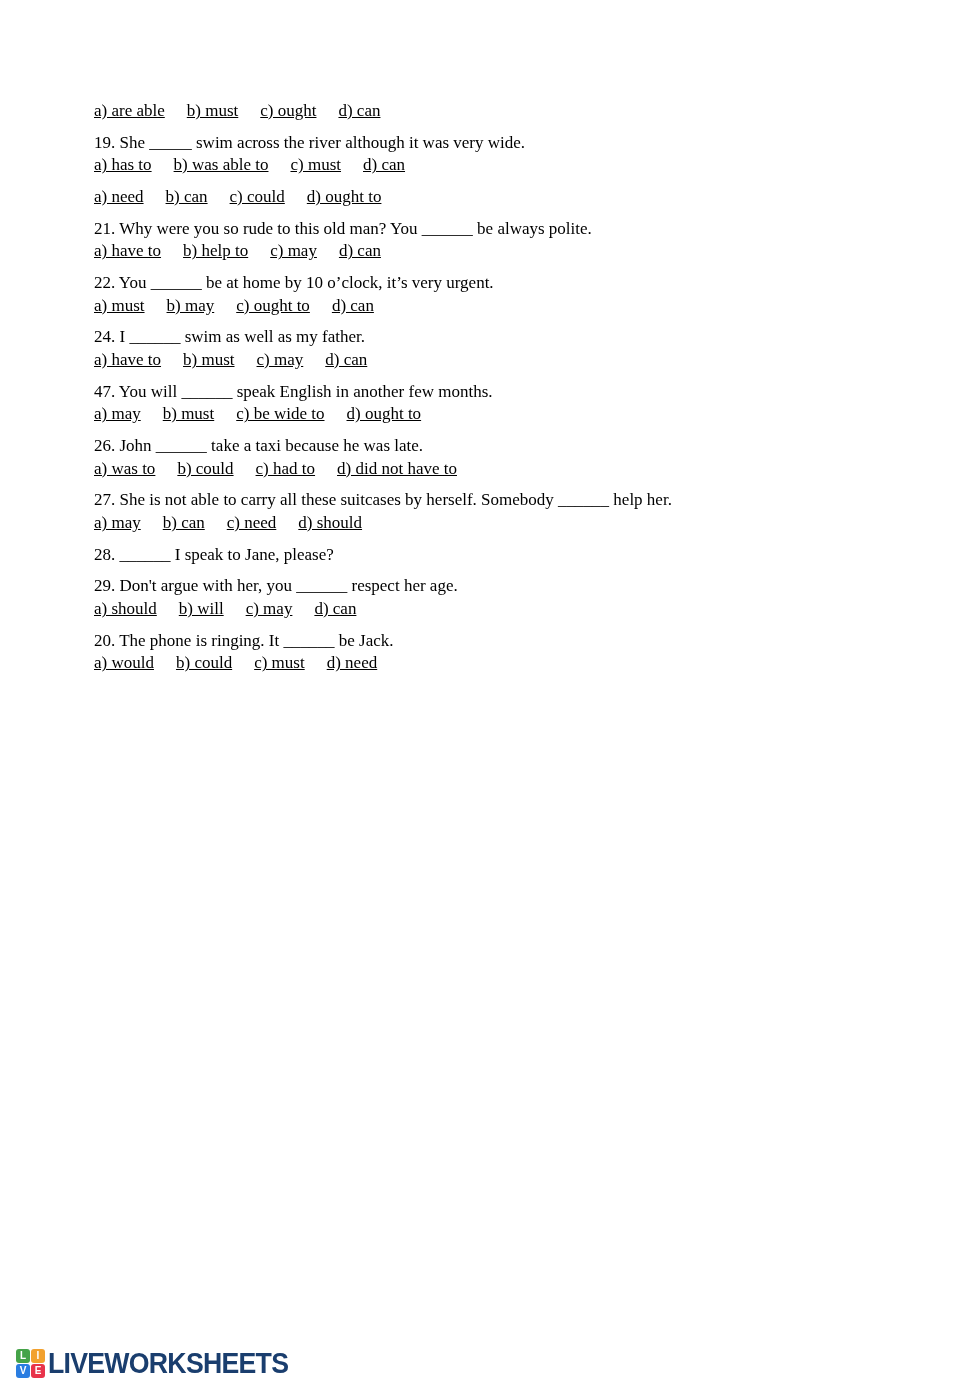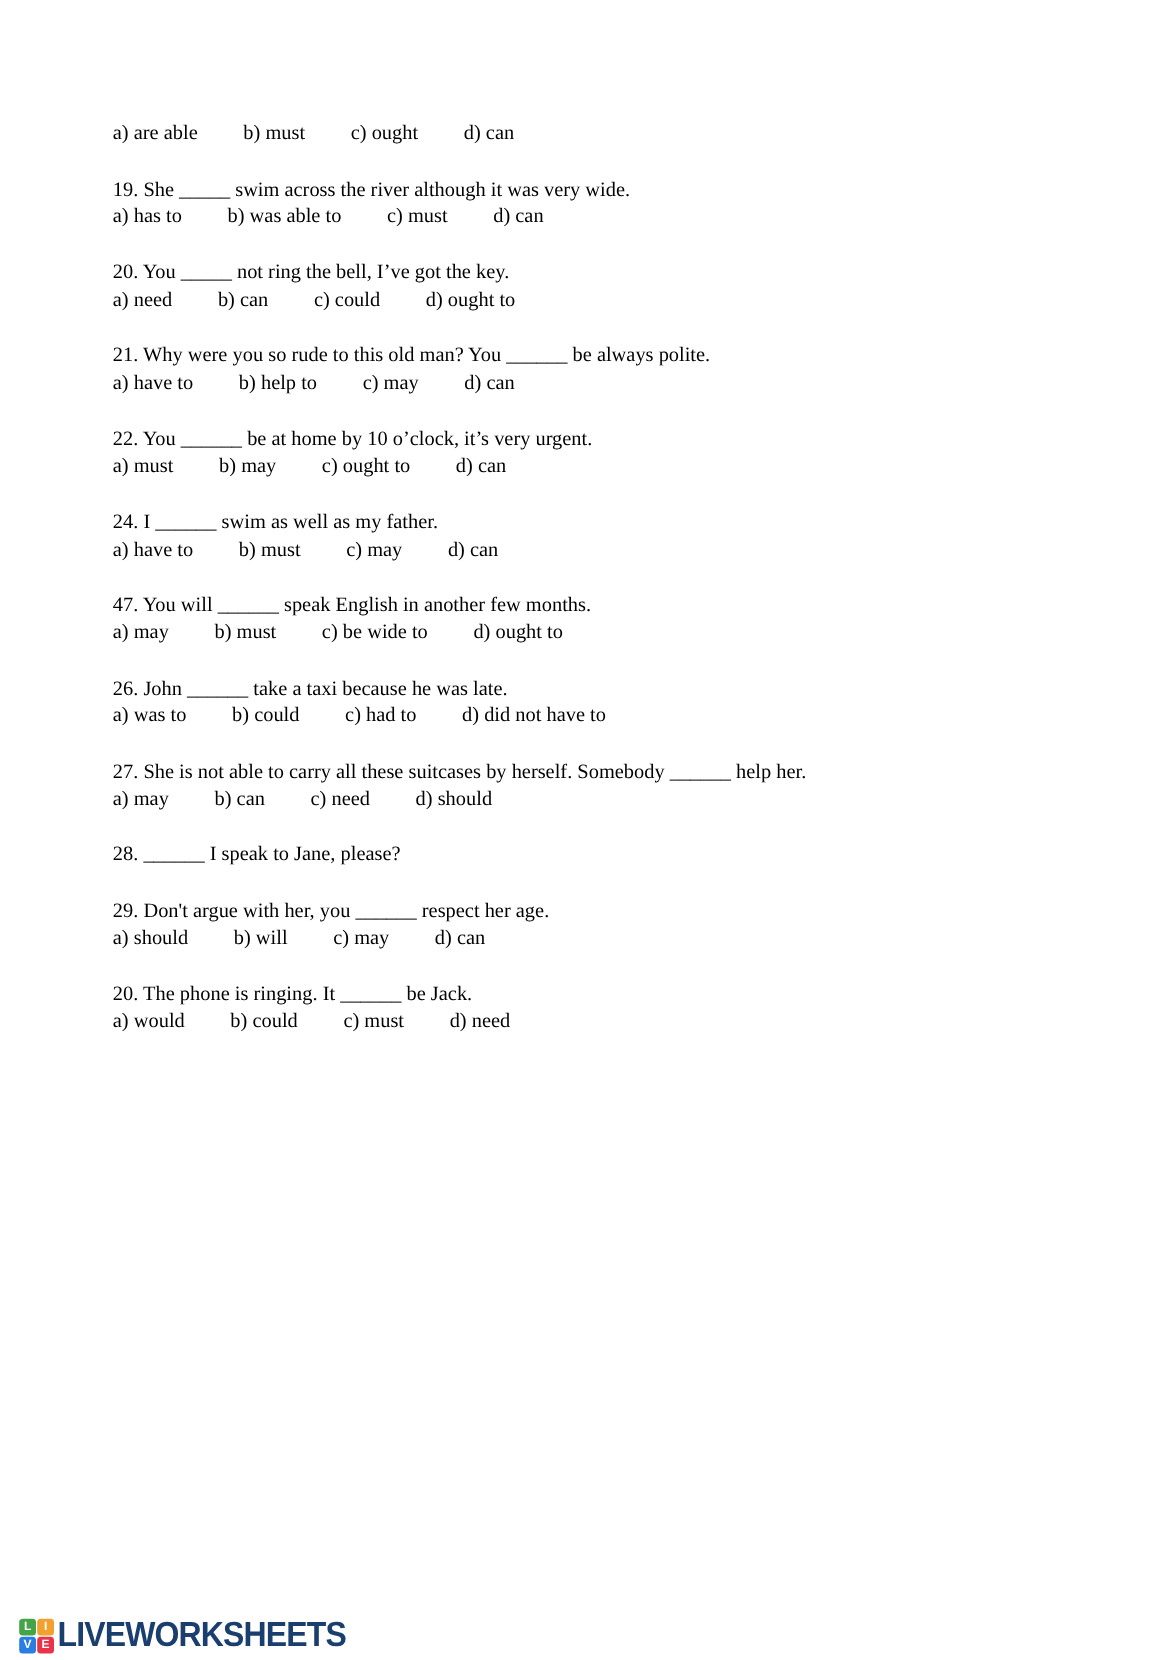--- a/index.html
+++ b/index.html
@@ -11,23 +11,23 @@
     font-family: "Liberation Serif", serif;
     color: #000000;
   }
   .content {
     position: absolute;
     left: 94px; top: 100px;
     width: 860px;
     font-size: 17px;
     line-height: 22.67px;
   }
-  .options-row { display: flex; gap: 38px; }
+  .options-row { display: flex; gap: 22px; text-decoration: underline; }
   .option { white-space: nowrap; }
-  .question-block { margin-top: 24px; }
+  .question-block { margin-top: 9px; }
   .question-text { white-space: nowrap; }
 
   .footer {
     position: absolute;
     left: 16px; top: 1347px;
     display: flex; align-items: center; gap: 3px;
   }
   .logo-grid {
     display: grid;
     grid-template-columns: 14px 14px;
@@ -69,21 +69,20 @@
     <div class="question-text">19. She _____ swim across the river although it was very wide.</div>
     <div class="options-row">
           <span class="option">a) has to</span>
           <span class="option">b) was able to</span>
           <span class="option">c) must</span>
           <span class="option">d) can</span>
         </div>
   </div>
 
   <div class="question-block">
-    <div class="question-text">20. You _____ not ring the bell, I’ve got the key.</div>
     <div class="options-row">
           <span class="option">a) need</span>
           <span class="option">b) can</span>
           <span class="option">c) could</span>
           <span class="option">d) ought to</span>
         </div>
   </div>
 
   <div class="question-block">
     <div class="question-text">21. Why were you so rude to this old man? You ______ be always polite.</div>

